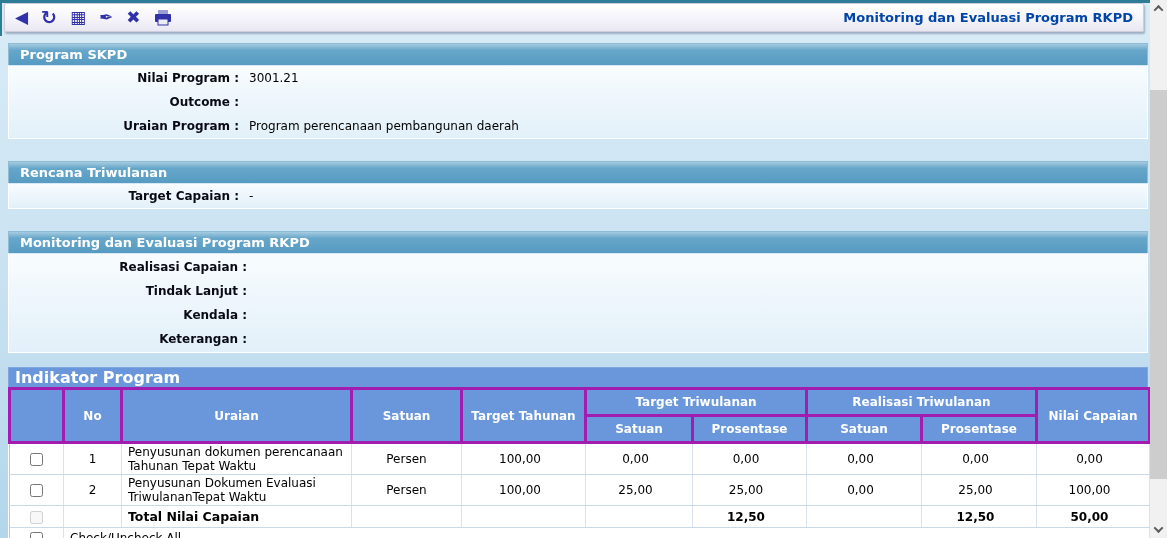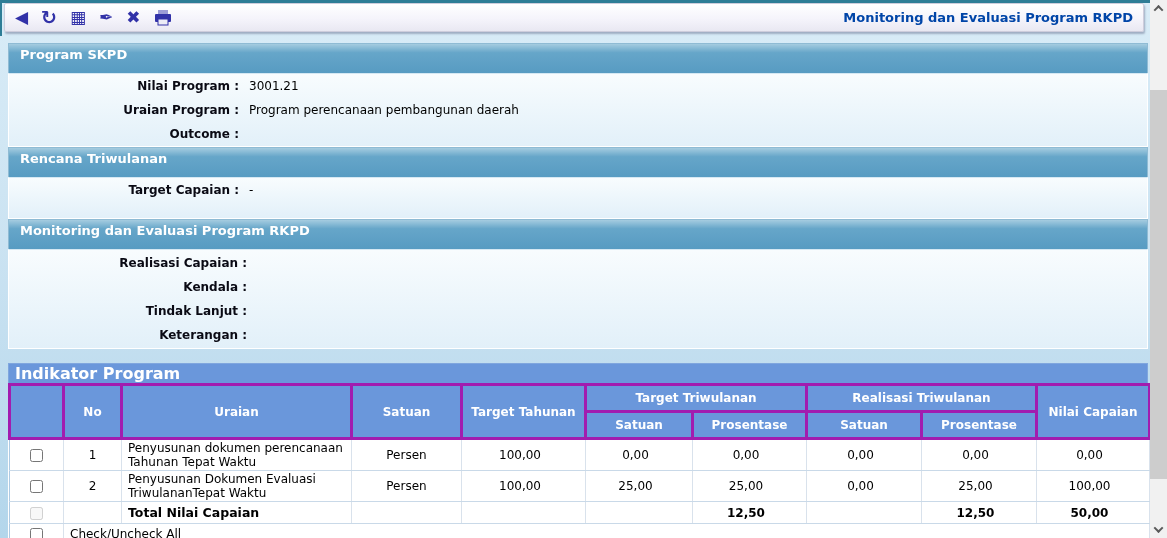--- a/index.html
+++ b/index.html
@@ -21,35 +21,35 @@
   }
   .tb-icons { display: flex; align-items: center; gap: 13px; padding-left: 10px; }
   .tb-icon { color: #3232A8; font-size: 17px; line-height: 1; cursor: pointer; font-weight: bold; }
   .tb-icon.refresh { font-size: 19px; }
   .tb-icon.print svg { display: block; }
   .tb-title { margin-left: auto; padding-right: 10px; color: #0045A8; font-weight: bold; font-size: 13px; }
 
   
   .content { margin-left: 8px; width: 1140px; }
   .section.first { margin-top: 11px; }
-  .section.gap22 { }
+  .section.gap22 { margin-top: 22px; }
   .section.gap14 { margin-top: 14px; }
   .sec-header {
-    height: 30px; line-height: 22px; padding-left: 11px;
+    height: 22px; line-height: 22px; padding-left: 11px;
     background: linear-gradient(180deg, #A5CCE0 0%, #66A6C9 30%, #579BC2 100%);
     color: #FFFFFF; font-weight: bold; font-size: 13px;
     border: 1px solid #8FBBD4; border-bottom: none;
   }
   .sec-panel {
     background: linear-gradient(180deg, #F8FCFE 0%, #E2F0F9 100%);
     border: 1px solid #FFFFFF; border-top: 1px solid #D5E8F3;
     padding: 0;
   }
   .field-row { display: flex; height: 24px; line-height: 24px; font-size: 12px; }
-  .sec-panel.single .field-row { height: 40px; }
+  .sec-panel.single .field-row { height: 24px; }
   .field-label { flex: none; width: 230px; text-align: right; font-weight: bold; color: #0A0A14; }
   .field-value { padding-left: 10px; color: #000; white-space: nowrap; }
 
   
   .ind-bar {
     height: 20px; line-height: 19px; padding-left: 6px;
     background: #6A97DB; border: 1px solid #7FA6DE; border-bottom: none;
     color: #fff; font-weight: bold; font-size: 16px;
   }
   table.ind { width: 1140px; table-layout: fixed; border-collapse: collapse; background: #FFFFFF; font-size: 12px; border: 1px solid #AECBE4; }
@@ -107,26 +107,26 @@
 <div class="content">
 
   <div class="section first">
     <div class="sec-header">Program SKPD</div>
     <div class="sec-panel">
       <div class="field-row">
         <div class="field-label">Nilai Program :</div>
         <div class="field-value">3001.21</div>
       </div>
       <div class="field-row">
+        <div class="field-label">Outcome :</div>
+        <div class="field-value"></div>
+      </div>
+      <div class="field-row">
         <div class="field-label">Uraian Program :</div>
         <div class="field-value">Program perencanaan pembangunan daerah</div>
-      </div>
-      <div class="field-row">
-        <div class="field-label">Outcome :</div>
-        <div class="field-value"></div>
       </div>
     </div>
   </div>
 
   <div class="section gap22">
     <div class="sec-header">Rencana Triwulanan</div>
     <div class="sec-panel single">
       <div class="field-row">
         <div class="field-label">Target Capaian :</div>
         <div class="field-value">-</div>
@@ -135,25 +135,25 @@
   </div>
 
   <div class="section gap22">
     <div class="sec-header">Monitoring dan Evaluasi Program RKPD</div>
     <div class="sec-panel" style="padding:1px 8px;">
       <div class="field-row">
         <div class="field-label">Realisasi Capaian :</div>
         <div class="field-value"></div>
       </div>
       <div class="field-row">
+        <div class="field-label">Tindak Lanjut :</div>
+        <div class="field-value"></div>
+      </div>
+      <div class="field-row">
         <div class="field-label">Kendala :</div>
-        <div class="field-value"></div>
-      </div>
-      <div class="field-row">
-        <div class="field-label">Tindak Lanjut :</div>
         <div class="field-value"></div>
       </div>
       <div class="field-row">
         <div class="field-label">Keterangan :</div>
         <div class="field-value"></div>
       </div>
     </div>
   </div>
 
   <div class="section gap14">

